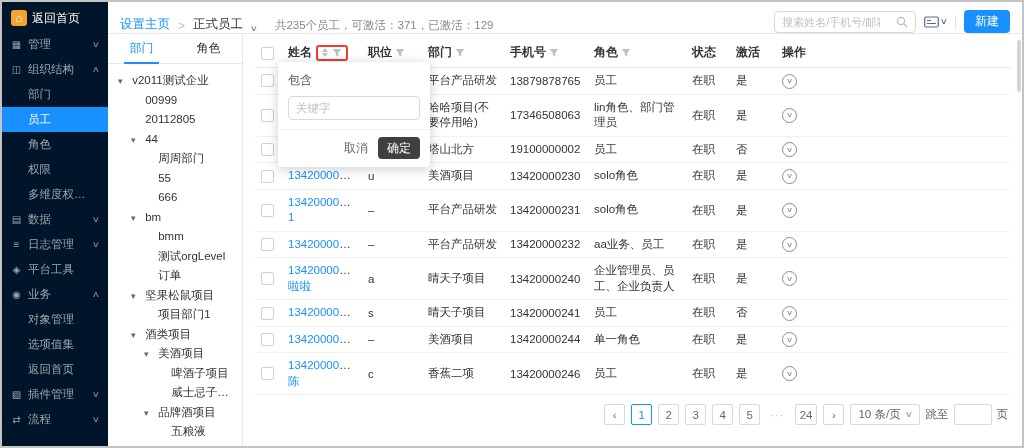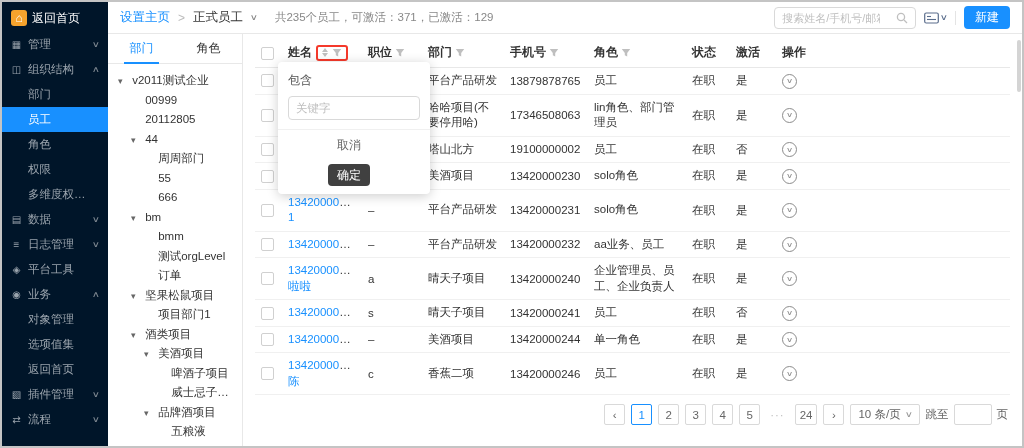--- a/index.html
+++ b/index.html
@@ -13,21 +13,21 @@
   .logo-icon { width:16px; height:16px; background:#f6a32d; border-radius:3px; color:#fff; display:flex; align-items:center; justify-content:center; font-size:12px; flex-shrink:0; }
   .side-item { height:25px; display:flex; align-items:center; gap:5px; padding:0 8px; font-size:11.5px; cursor:pointer; white-space:nowrap; }
   .side-item .ico { width:13px; text-align:center; font-size:10px; flex-shrink:0; }
   .side-item .lbl { flex:1; overflow:hidden; text-overflow:ellipsis; }
   .side-item .chev { font-size:8px; color:#7d8790; transform:scaleX(1.4); margin-right:1px; }
   .side-item.child { padding-left:26px; }
   .side-item.active { background:#1890ff; color:#fff; }
 
   
   .main { flex:1; display:flex; flex-direction:column; min-width:0; position:relative; }
-  .topbar { height:32px; border-bottom:1px solid #e8e8e8; display:flex; align-items:center; padding:0 12px; gap:8px; flex-shrink:0; }
+  .topbar { height:32px; border-bottom:1px solid #e8e8e8; display:flex; align-items:flex-end; padding:0 12px; gap:8px; flex-shrink:0; }
   .crumb-root { color:#1890ff; cursor:pointer; font-size:12.5px; }
   .crumb-sep { color:#bbb; }
   .crumb-cur { color:#333; font-size:12.5px; }
   .crumb-caret { color:#888; font-size:8px; transform:scaleX(1.4); }
   .summary { color:#888; font-size:11.5px; margin-left:10px; }
   .topbar-right { margin-left:auto; display:flex; align-items:center; gap:8px; }
   .searchbox { width:142px; height:22px; border:1px solid #d9d9d9; border-radius:4px; display:flex; align-items:center; padding:0 7px; gap:16px; }
   .searchbox input { border:none; outline:none; flex:1; min-width:0; font-size:11px; color:#555; font-family:inherit; }
   input::placeholder { color:#bfbfbf; }
   .idcard { display:flex; align-items:center; gap:2px; color:#5a6d8c; cursor:pointer; }
@@ -61,21 +61,21 @@
   .funnel { flex-shrink:0; cursor:pointer; }
   .hl-red { display:inline-flex; align-items:center; gap:4px; border:2px solid #f5392b; border-radius:3px; padding:1px 4px; margin-left:1px; }
   .name-link { color:#1890ff; text-decoration:none; cursor:pointer; }
   .op-icon { width:15px; height:15px; border:1px solid #8c8c8c; border-radius:50%; display:inline-flex; align-items:center; justify-content:center; cursor:pointer; }
   .op-icon span { font-size:7px; color:#8c8c8c; transform:scaleX(1.4); }
 
   
   .filter-popup { position:absolute; left:170px; top:60px; width:152px; background:#fff; border-radius:4px; box-shadow:0 2px 12px rgba(0,0,0,.2); padding:10px 10px 8px 10px; z-index:20; }
   .filter-popup .cond { color:#555; margin-bottom:7px; font-size:12px; }
   .filter-popup input { width:100%; height:24px; border:1px solid #d9d9d9; border-radius:4px; padding:0 7px; font-size:11.5px; outline:none; font-family:inherit; }
-  .popup-footer { display:flex; justify-content:flex-end; align-items:center; gap:10px; margin-top:9px; border-top:1px solid #f0f0f0; padding-top:7px; margin-left:-10px; margin-right:-10px; padding-right:10px;flex-direction:column; }
+  .popup-footer { display:flex; justify-content:flex-end; align-items:center; gap:10px; margin-top:9px; border-top:1px solid #f0f0f0; padding-top:7px; margin-left:-10px; margin-right:-10px; padding-right:10px; }
   .btn-text { background:none; border:none; color:#666; font-size:12px; cursor:pointer; font-family:inherit; }
   .btn-sm-primary { background:#404040; color:#fff; border:none; border-radius:4px; height:22px; padding:0 9px; font-size:12px; cursor:pointer; font-family:inherit; }
 
   
   .pagination { display:flex; justify-content:flex-end; align-items:center; gap:6px; padding:9px 2px; color:#666; flex-shrink:0; }
   .page-btn { min-width:21px; height:21px; border:1px solid #d9d9d9; border-radius:2px; background:#fff; display:flex; align-items:center; justify-content:center; font-size:11.5px; color:#666; cursor:pointer; padding:0 4px; }
   .page-btn.active { border-color:#1890ff; color:#1890ff; }
   .page-btn.ellipsis { border:none; color:#bfbfbf; letter-spacing:1px; }
   .page-size { height:21px; border:1px solid #d9d9d9; border-radius:2px; display:flex; align-items:center; gap:5px; padding:0 7px; cursor:pointer; font-size:11.5px; }
   .page-size .chev { font-size:8px; color:#999; transform:scaleX(1.4); }

